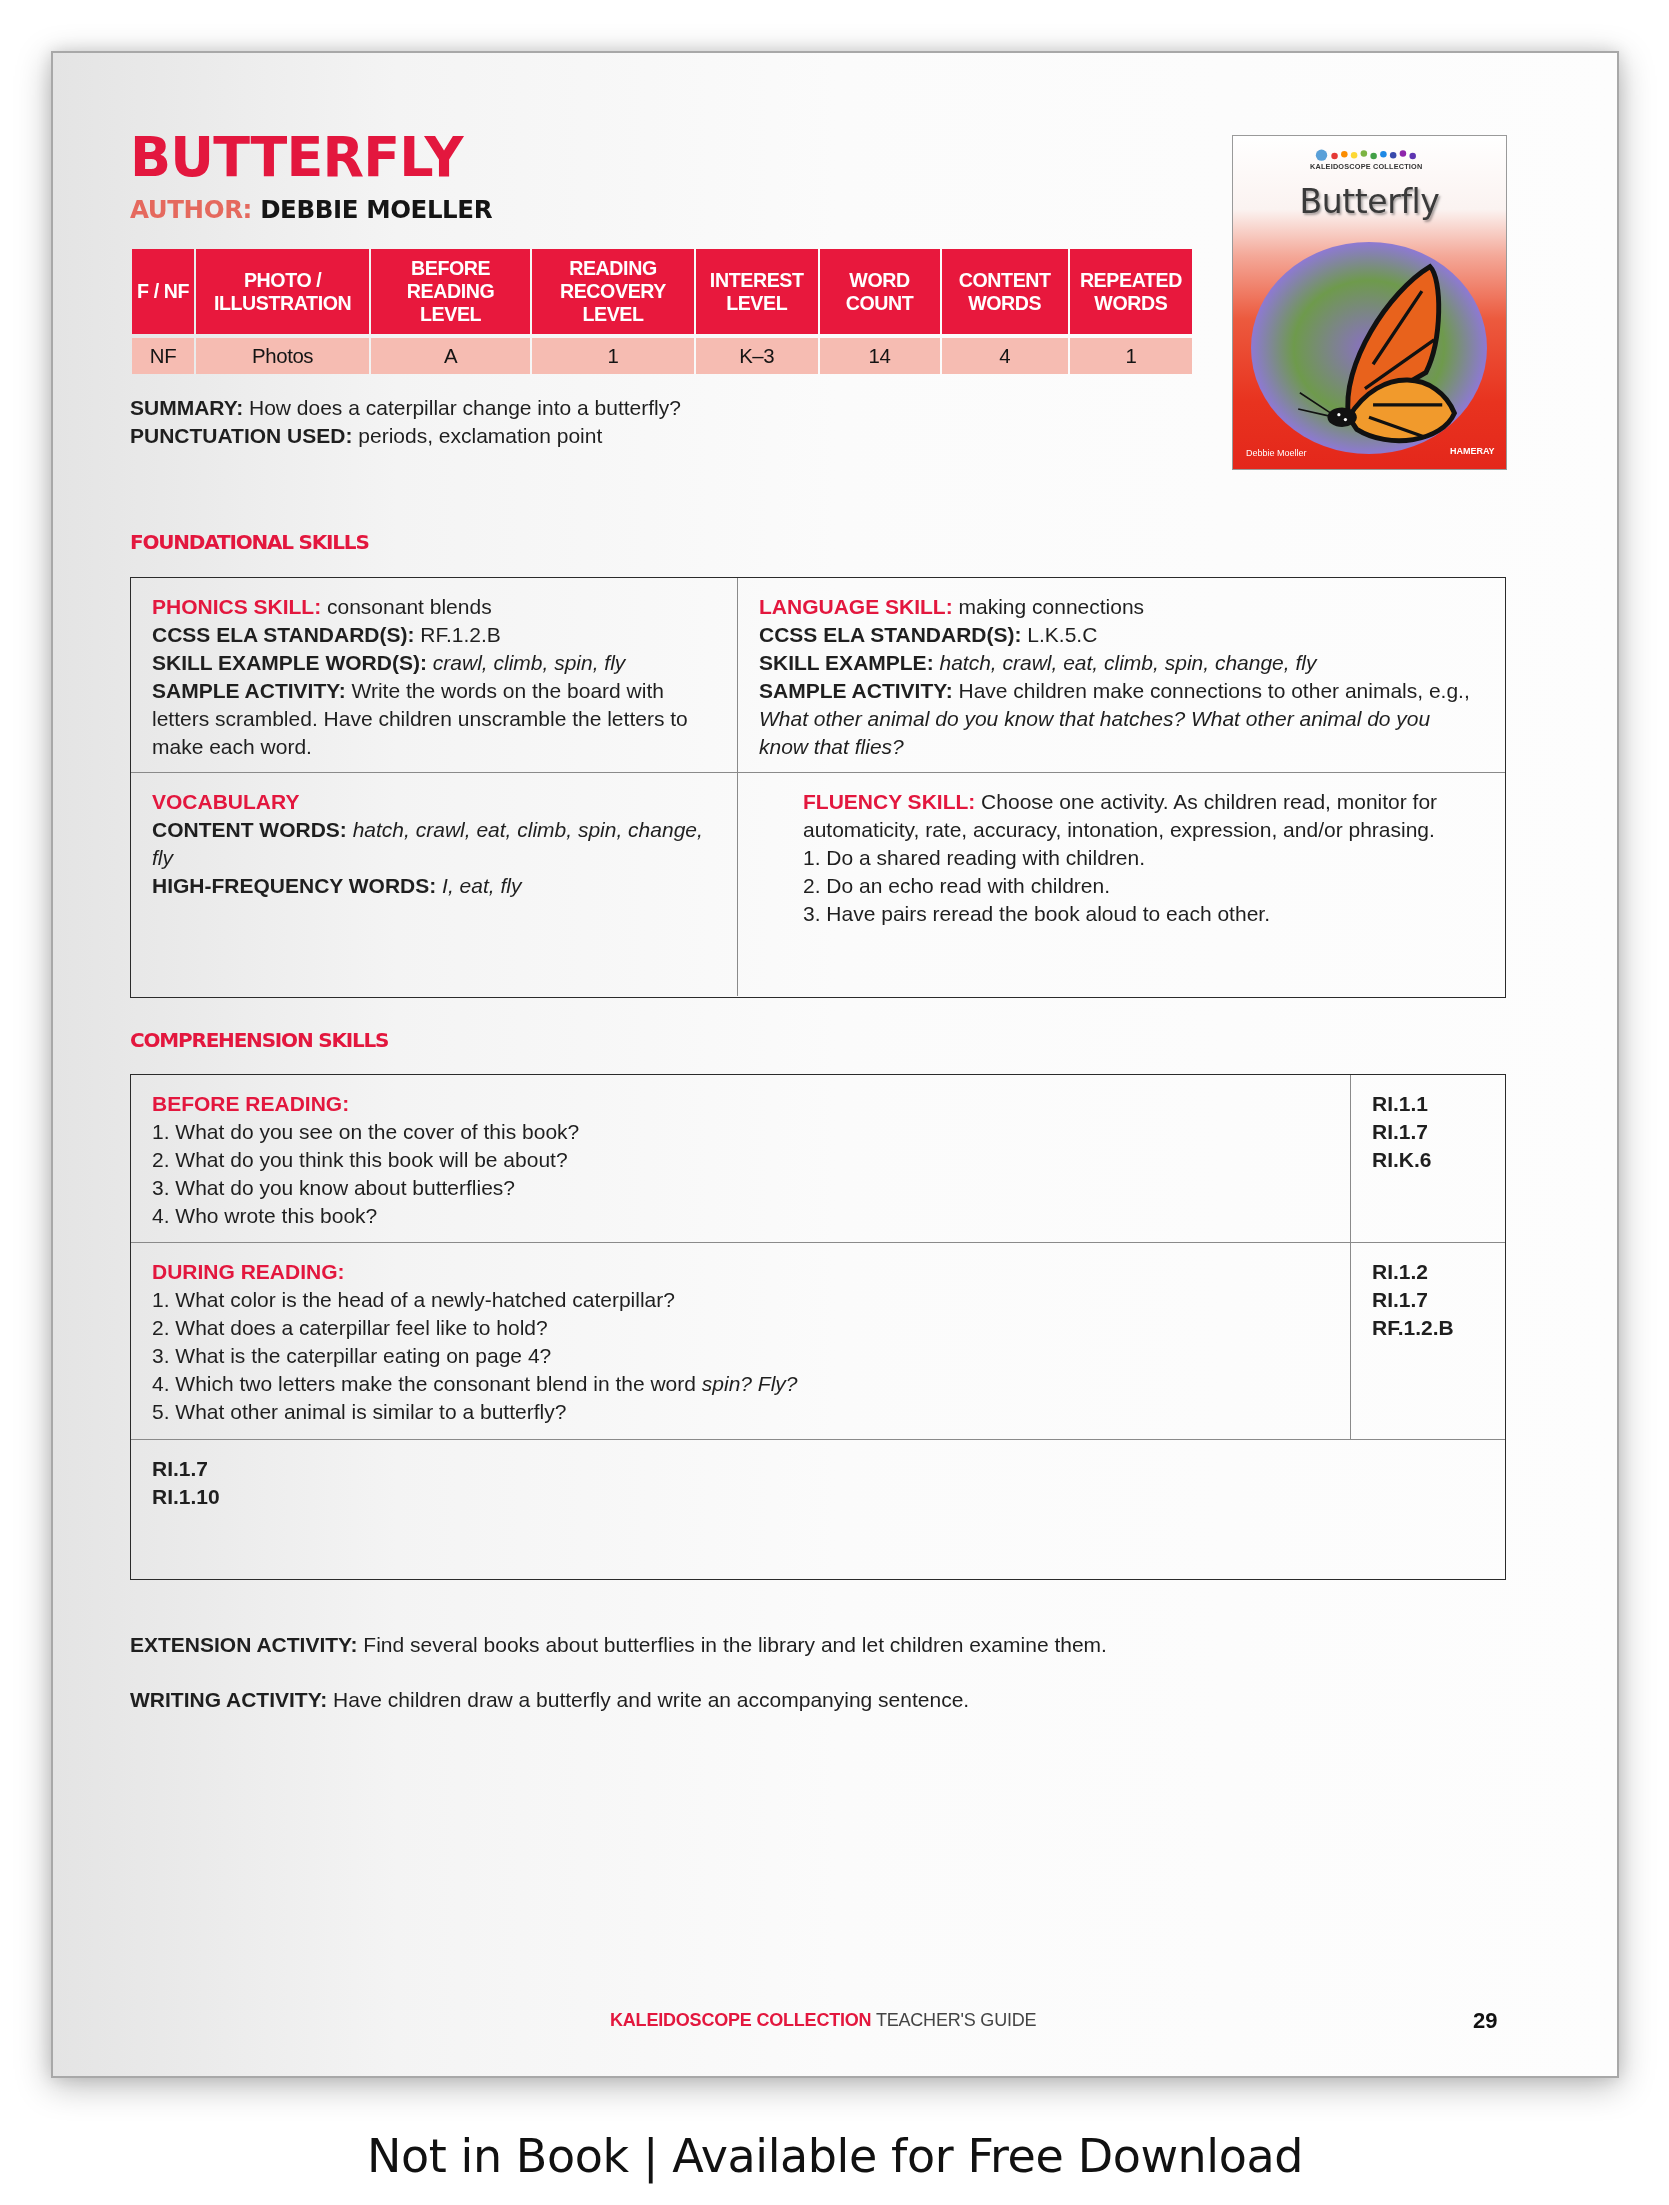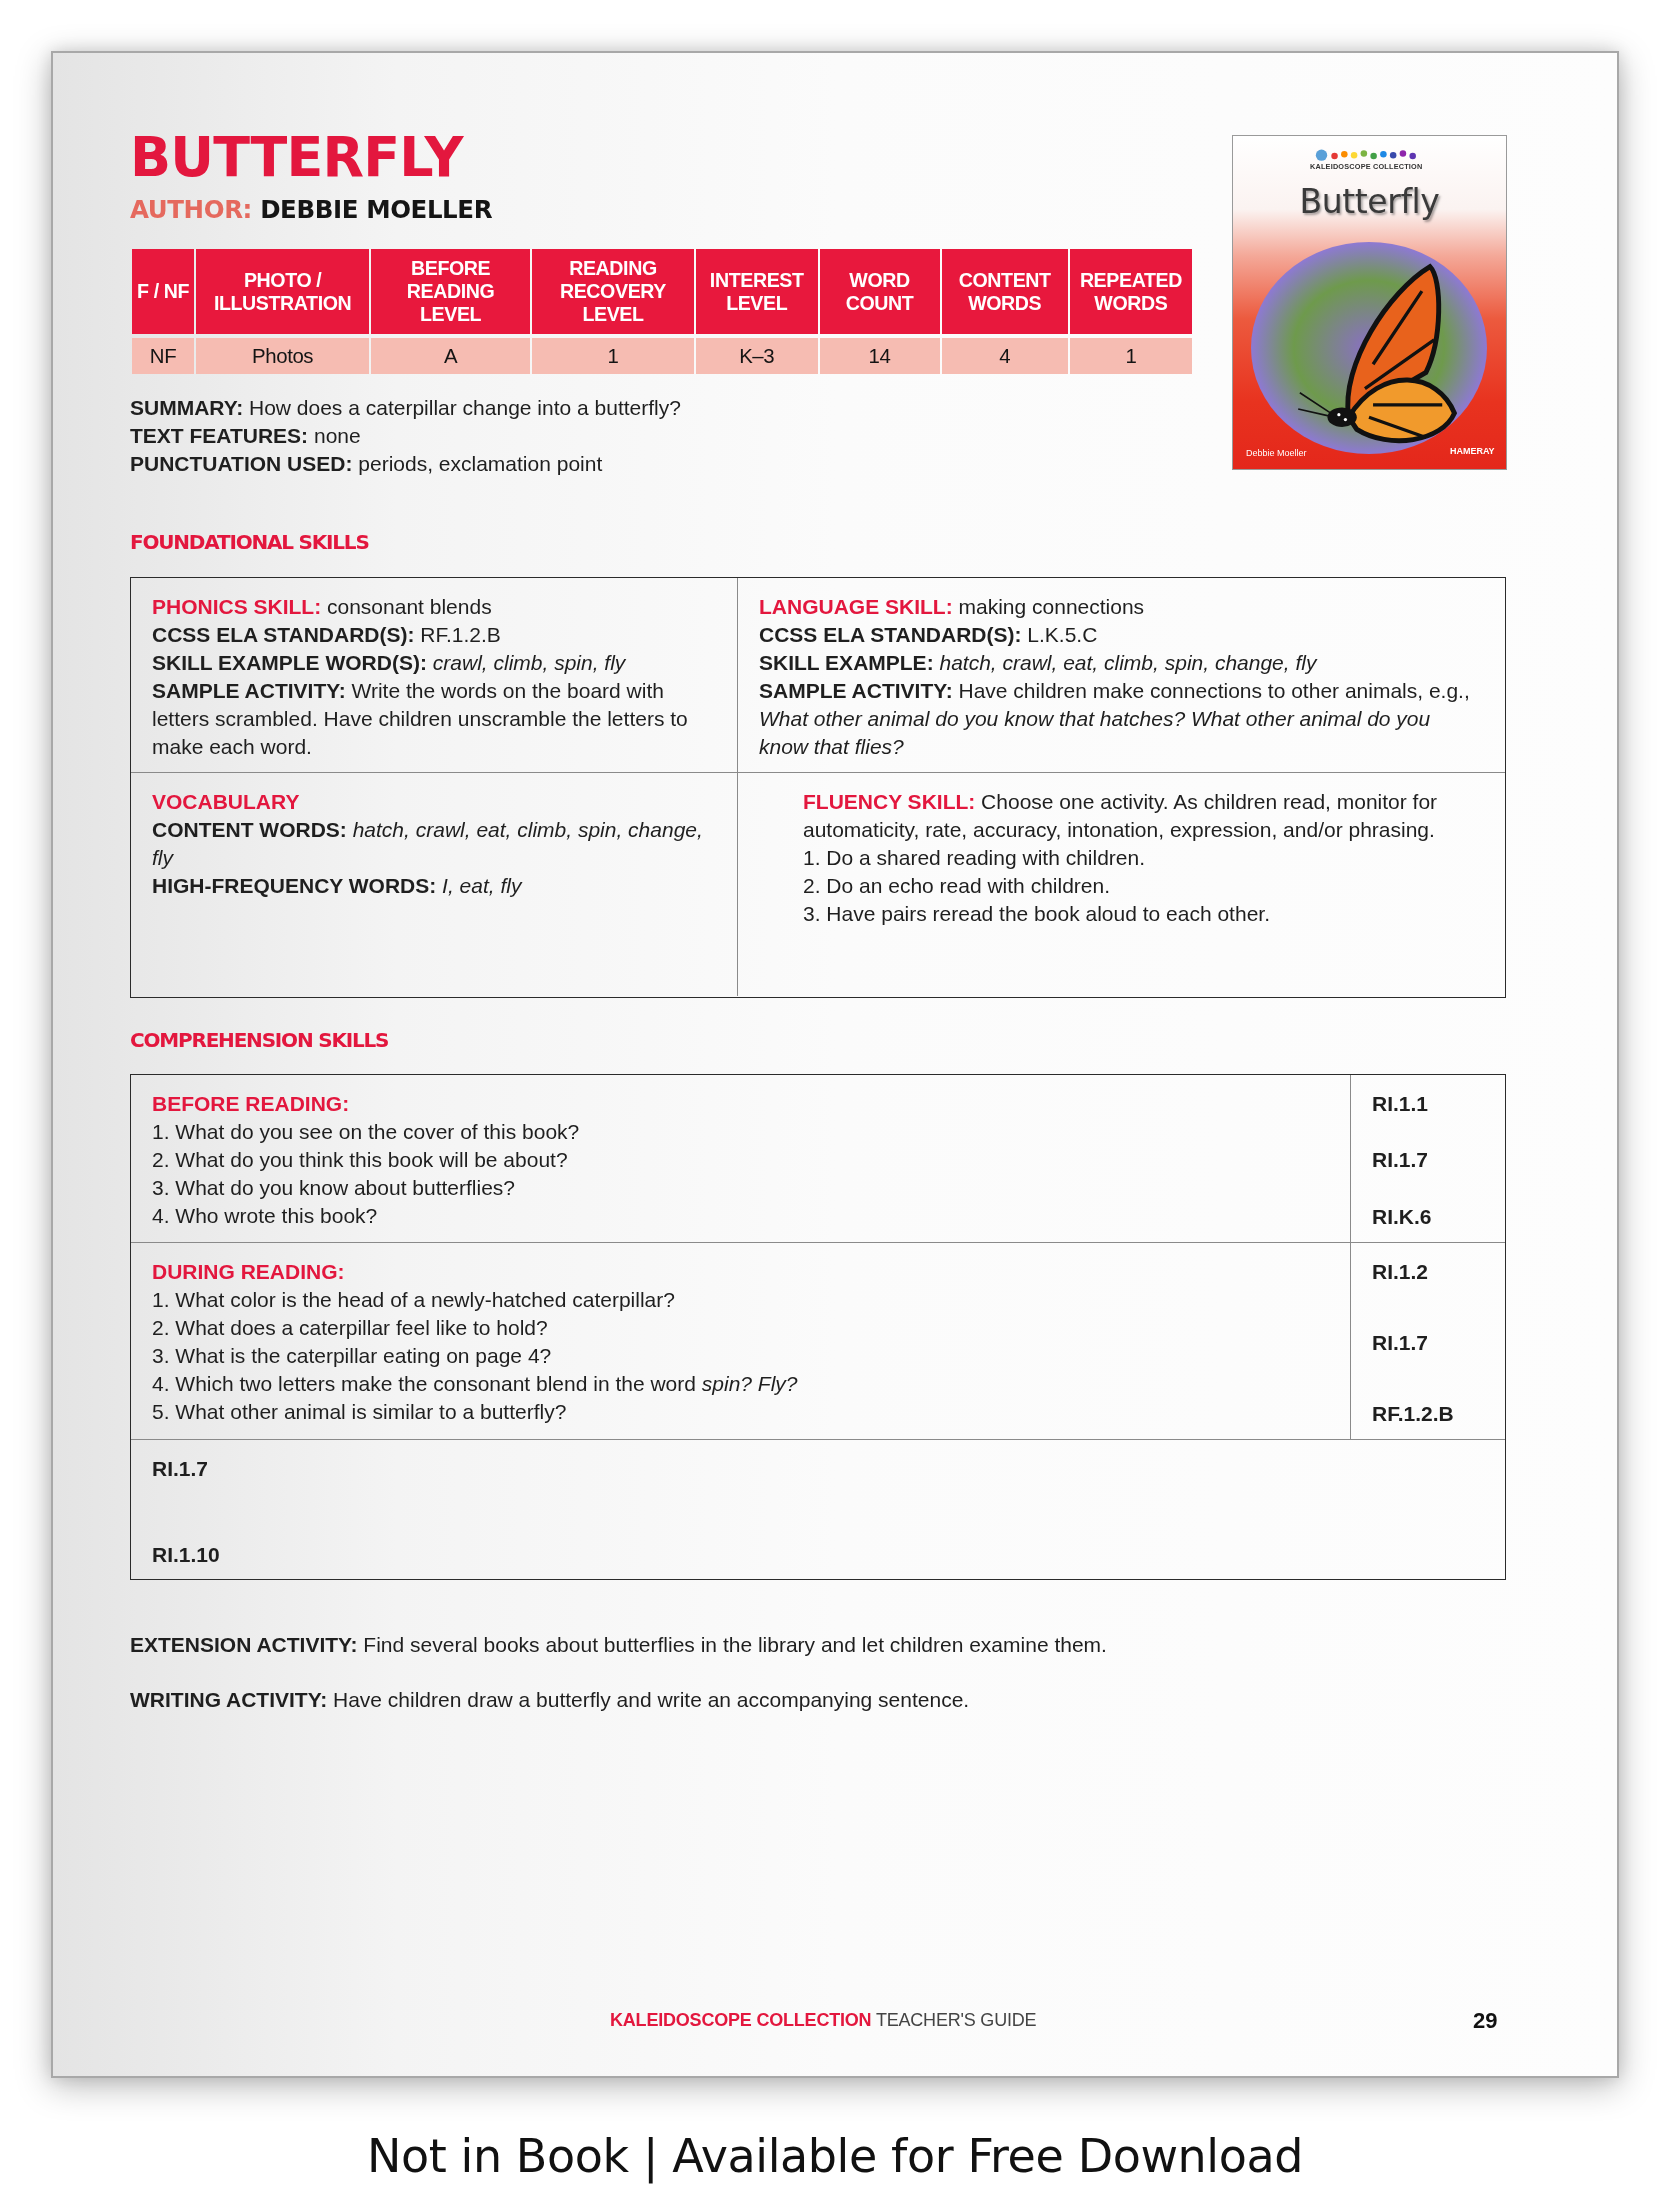--- a/index.html
+++ b/index.html
@@ -65,21 +65,21 @@
   .grid .row { display: flex; border-top: 1.6px solid #8a8a8a; }
   .grid .row:first-child { border-top: none; }
   .grid .cell { box-sizing: border-box; padding: 14.7px 21px 11.4px 21px; font-size: 21px; line-height: 28px; color: #1f1f1f; }
   .grid .cell.l { width: 607px; border-right: 1.6px solid #8a8a8a; }
   .grid .cell.r { flex: 1; }
   .lb { font-weight: 700; }
   .lb.red { color: #e3173e; }
   i, .it { font-style: italic; }
 
   .comp .cell.l { width: 1220px; border-right: 1.6px solid #8a8a8a; padding-top: 14.7px; }
-  .comp .cell.r { display: flex; flex-direction: column; justify-content: space-between; padding-left: 21px; font-weight: 700; }
+  .comp .cell.r { display: flex; flex-direction: column; justify-content: flex-start; padding-left: 21px; font-weight: 700; }
   .comp .cell.r div { line-height: 28px; }
 
   .extra { left: 77px; font-size: 21px; line-height: 28px; color: #1f1f1f; }
 
   .footer { left: 0; width: 100%; top: 1957px; }
   .footer .series { position: absolute; left: 557px; top: 0; font-size: 18px; letter-spacing: -0.2px; }
   .footer .series b { color: #e3173e; font-weight: 700; }
   .footer .series span.g { color: #444; margin-top: 32px; }
   .footer .pg { position: absolute; left: 1420px; top: -2.4px; font-size: 22px; font-weight: 700; color: #111; }
 
@@ -154,21 +154,20 @@
           <circle cx="116" cy="218" r="2" fill="#fff"></circle>
         <path d="M98 210 L 60 185 M 98 214 L 58 205" stroke="#111" stroke-width="2"></path>
       </svg>
     </div>
     <div class="bauthor">Debbie Moeller</div>
     <div class="pub">HAMERAY</div>
   </div>
 
   <div class="abs meta">
     <div><b>SUMMARY:</b><span> How does a caterpillar change into a butterfly?</span></div>
-    <div><b>TEXT FEATURES:</b><span> none</span></div>
     <div><b>PUNCTUATION USED:</b><span> periods, exclamation point</span></div>
   </div>
 
   <div class="abs section-h" style="left:77px; top:479px;">FOUNDATIONAL SKILLS</div>
 
   <div class="abs grid" style="top:524px; height:421px;">
     <div class="row" style="height:194px;">
       <div class="cell l">
         <div><span class="lb red">PHONICS SKILL:</span><span> consonant blends</span></div>
         <div><span class="lb">CCSS ELA STANDARD(S):</span><span> RF.1.2.B</span></div>

